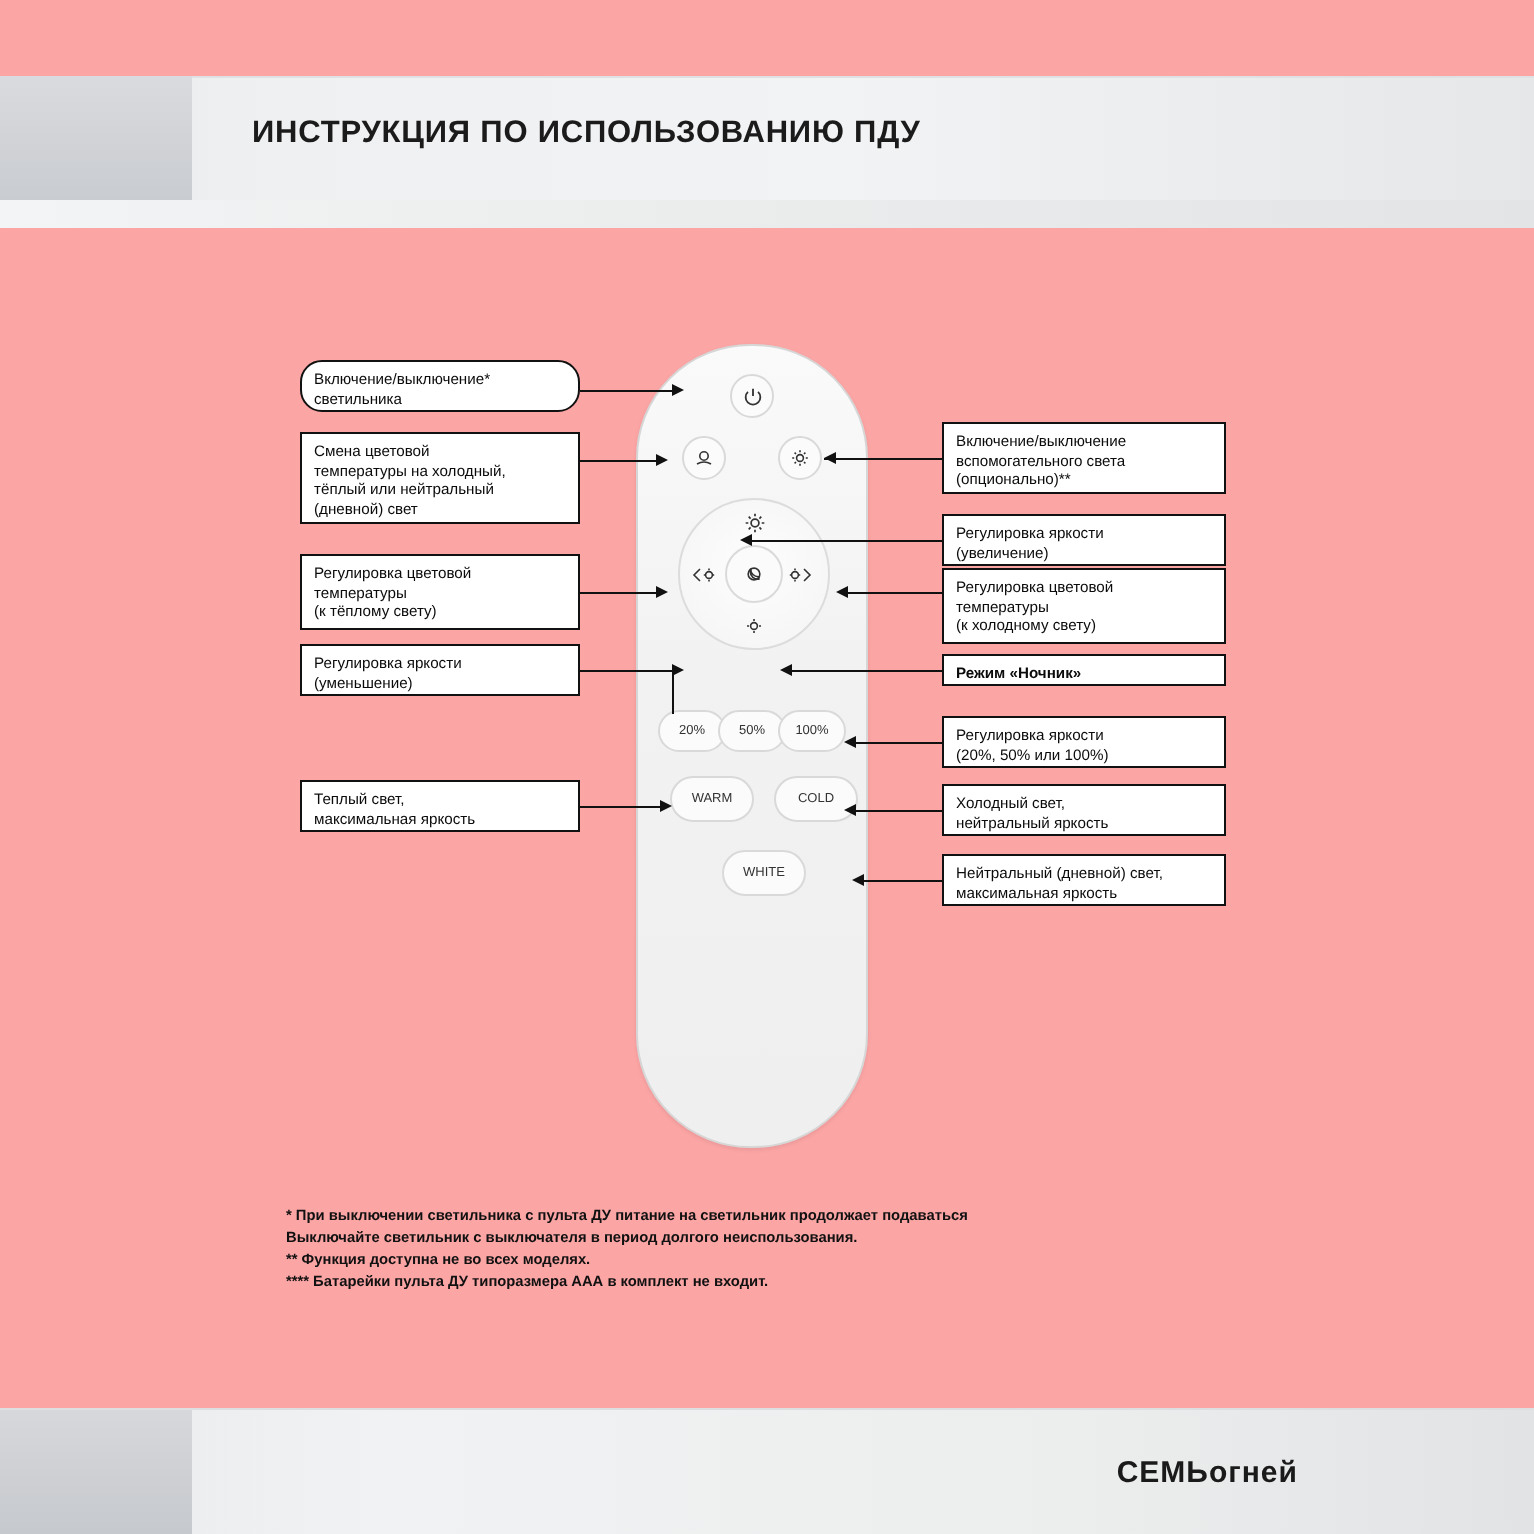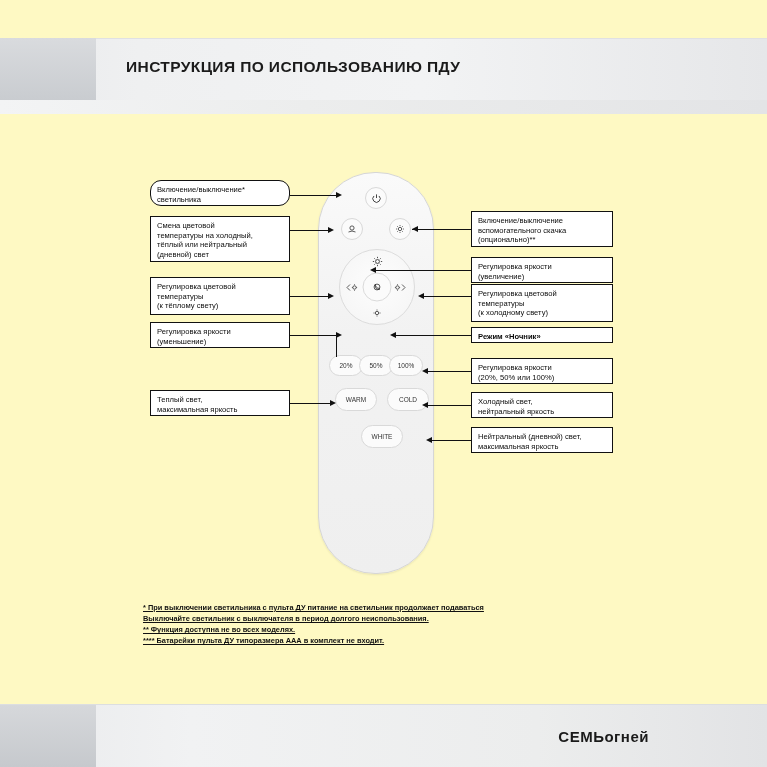--- a/index.html
+++ b/index.html
@@ -11,21 +11,21 @@
     width: 767px;
     height: 767px;
     font-family: "Liberation Sans", sans-serif;
     color: #111;
     overflow: hidden;
     position: relative;
   }
   .page {
     position: absolute;
     inset: 0;
-    background: #fef9c3;
+    background: #fca5a5;
   }
   
   .header-band {
     position: absolute;
     left: 0;
     top: 38px;
     width: 767px;
     height: 62px;
     background: linear-gradient(to right, #e9eaec 0%, #eff0f1 18%, #f2f3f4 55%, #e6e7e9 100%);
     border-top: 1px solid #e0e1e3;
@@ -184,21 +184,21 @@
   .notes {
     position: absolute;
     left: 143px;
     top: 602px;
     width: 480px;
     font-size: 7.4px;
     line-height: 1.5;
     font-weight: bold;
     color: #111;
   }
-  .notes p { margin: 0; text-decoration: underline; }
+  .notes p { margin: 0; }
   svg { display: block; }
 </style>
 </head>
 <body>
 
 <div class="page">
 
   <div class="header-band"></div>
   <div class="header-accent"></div>
   <div class="header-under"></div>
@@ -306,21 +306,21 @@
 
   <div class="callout" style="left:150px; top:390px; width:140px; height:26px;">
     <span style="white-space:pre-line">Теплый свет,
 максимальная яркость</span>
   </div>
   <div class="lead" style="left:290px; top:403px; width:42px;"></div>
   <div class="arrow right" style="left:330px; top:399.5px;"></div>
 
   <div class="callout" style="left:471px; top:211px; width:142px; height:36px;">
     <span style="white-space:pre-line">Включение/выключение
-вспомогательного скачка
+вспомогательного света
 (опционально)**</span>
   </div>
   <div class="lead" style="left:412px; top:229px; width:59px;"></div>
   <div class="arrow left" style="left:412px; top:225.5px;"></div>
 
   <div class="callout" style="left:471px; top:257px; width:142px; height:26px;">
     <span style="white-space:pre-line">Регулировка яркости
 (увеличение)</span>
   </div>
   <div class="lead" style="left:372px; top:270px; width:99px;"></div>

